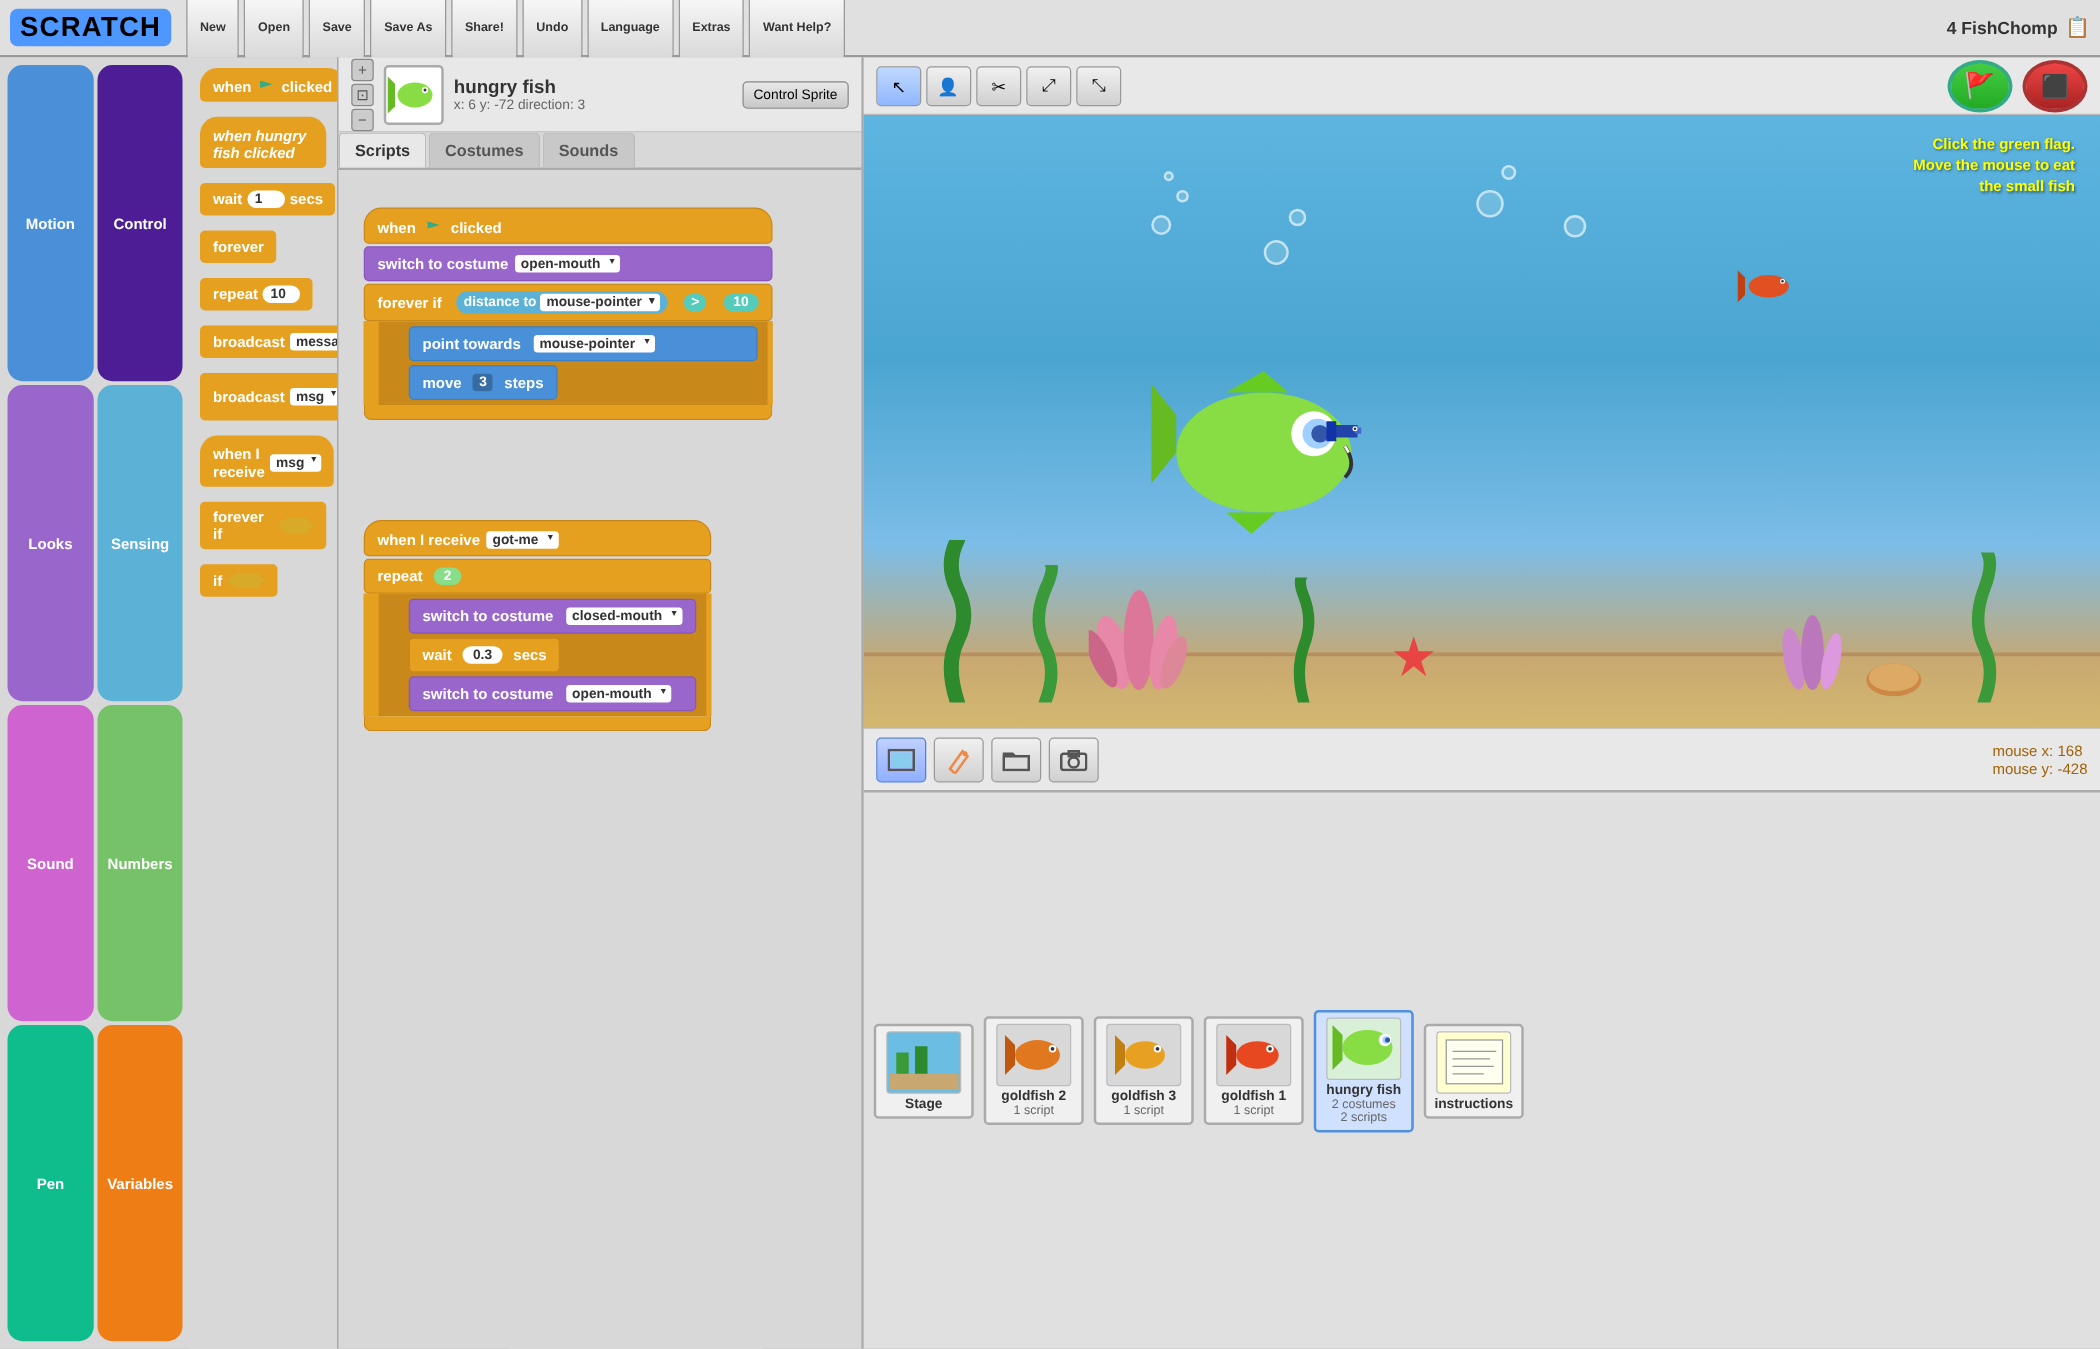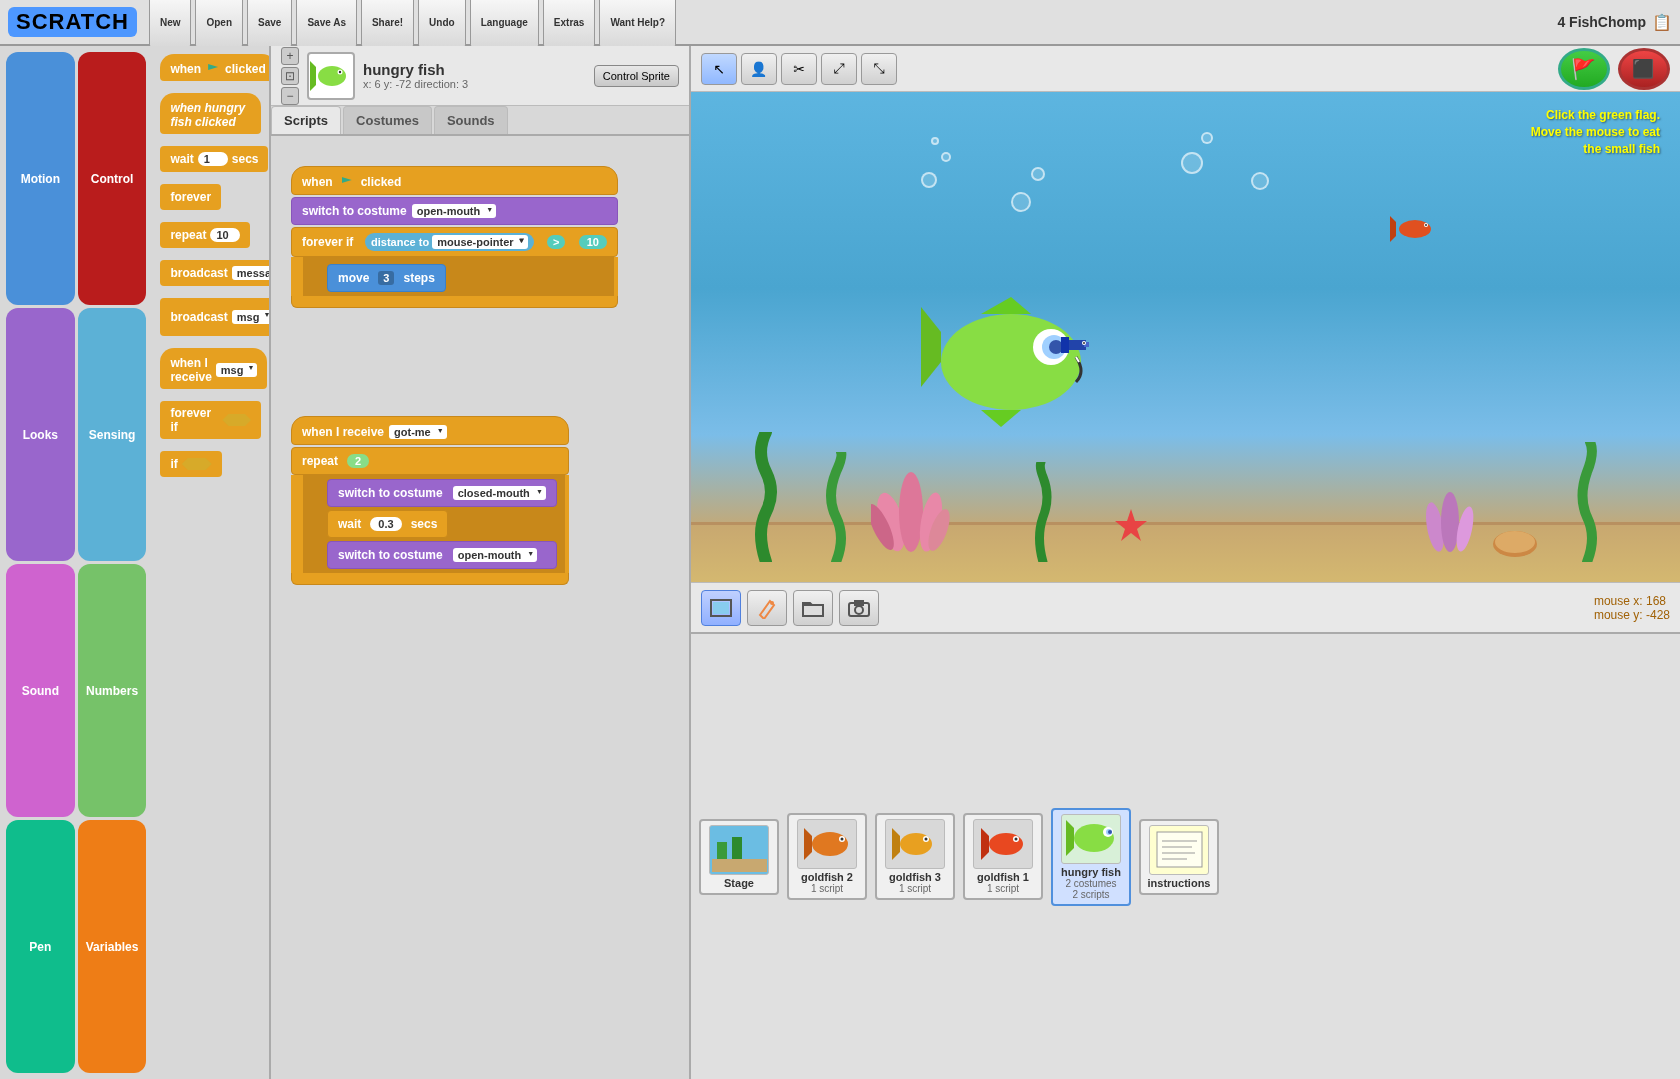--- a/index.html
+++ b/index.html
@@ -72,21 +72,21 @@
       border-radius: 12px;
       padding: 5px 8px;
       font-size: 12px;
       font-weight: bold;
       color: white;
       cursor: pointer;
       border: none;
       text-align: center;
     }
     .cat-motion { background: #4a90d9; }
-    .cat-control { background: #b91c1c; }
+    .cat-control { background: #4c1d95; }
     .cat-looks { background: #9966cc; }
     .cat-sensing { background: #5cb1d6; }
     .cat-sound { background: #cf63cf; }
     .cat-numbers { background: #76c269; }
     .cat-pen { background: #0fbd8c; }
     .cat-variables { background: #ee7d16; }
     
     #blocks-palette {
       flex: 1;
       overflow-y: auto;
@@ -634,20 +634,23 @@
 
         <div class="sblock sblock-looks">
           switch to costume <span class="sblock-dd">open-mouth</span>
         </div>
 
         <div style="display:flex;flex-direction:column;">
           <div class="sblock sblock-control">
             forever if &nbsp;<span class="sblock-sensing" style="background:#5cb1d6;border-radius:10px;padding:2px 6px;font-size:11px;color:white;">distance to <span class="sblock-dd" style="background:white;color:#333;border-radius:3px;padding:1px 14px 1px 5px;position:relative;display:inline-block;">mouse-pointer<span style="position:absolute;right:2px;top:1px;font-size:8px;">▼</span></span></span>&nbsp;<span style="background:#5cb;border-radius:10px;padding:1px 6px;font-size:11px;color:white;">&gt;</span>&nbsp;<span style="background:#5cb;border-radius:10px;padding:1px 8px;font-size:11px;color:white;">10</span>
           </div>
           <div style="background:#c8881a;padding:4px 8px 4px 24px;border-left:12px solid #e6a020;border-right:4px solid #e6a020;">
+            <div class="sblock sblock-motion" style="display:flex;">
+              point towards <span class="sblock-dd" style="margin-left:5px;">mouse-pointer</span>
+            </div>
             <div style="height:3px;"></div>
             <div class="sblock sblock-motion">
               move <span class="sblock-input" style="margin:0 4px;">3</span> steps
             </div>
           </div>
           <div style="height:12px;background:#e6a020;border-radius:0 0 6px 6px;width:100%;border:1px solid #c8881a;border-top:none;"></div>
         </div>
       </div>
 
       <div class="script-group" style="position:absolute;left:20px;top:280px;">

